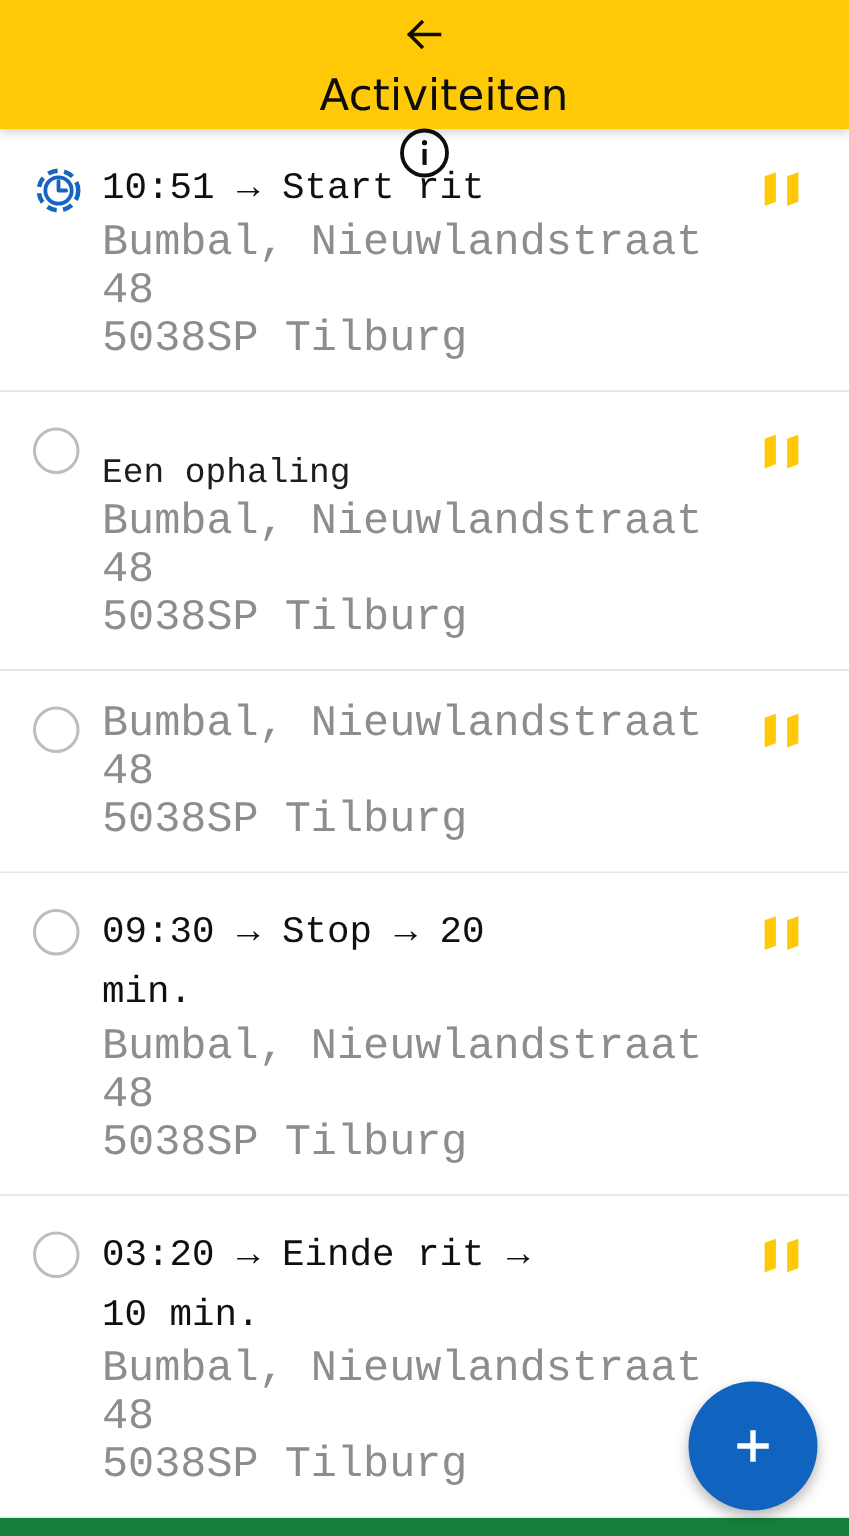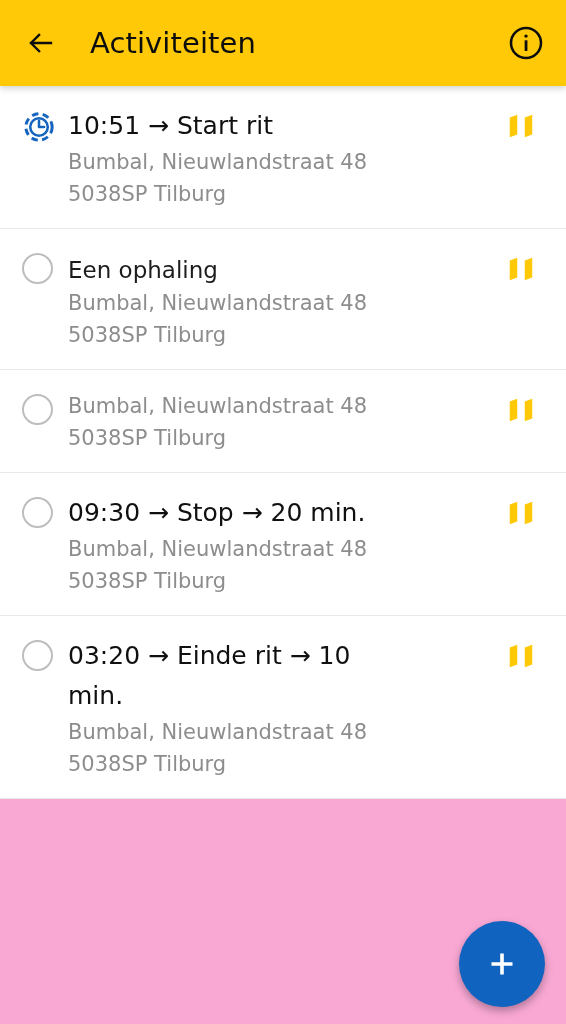--- a/index.html
+++ b/index.html
@@ -19,20 +19,21 @@
   .appbar {
     position: relative;
     height: 86px;
     background: #ffc907;
     display: flex;
     align-items: center;
     padding: 0 18px;
     box-sizing: border-box;
     box-shadow: 0 3px 6px rgba(0,0,0,0.16);
     z-index: 5;
+    flex-direction: column;
   }
   .appbar-back {
     width: 46px;
     height: 46px;
     display: flex;
     align-items: center;
     justify-content: center;
     flex: 0 0 auto;
     cursor: pointer;
   }
@@ -55,22 +56,23 @@
     cursor: pointer;
   }
 
   
   .list {
     position: absolute;
     top: 86px;
     left: 0;
     right: 0;
     bottom: 0;
-    background: #f9a8d4;
+    background: #15803d;
     overflow: hidden;
+    font-family: Liberation Mono, monospace;
   }
   .activity-item {
     display: flex;
     align-items: flex-start;
     padding: 20px 22px 18px 22px;
     box-sizing: border-box;
     border-bottom: 1px solid #e9e9e9;
     background: #ffffff;
     cursor: pointer;
   }
@@ -98,24 +100,24 @@
     line-height: 40px;
     color: #101010;
     font-weight: 400;
     max-width: 300px;
     word-wrap: break-word;
   }
   .activity-subtitle {
     font-size: 23px;
     line-height: 33px;
     color: #1d1d1d;
-    margin-top: 5px;
+    margin-top: 18px;
   }
   .activity-address {
-    font-size: 21px;
+    font-size: 29px;
     line-height: 32px;
     color: #8d8d8d;
   }
   .map-col {
     flex: 0 0 auto;
     width: 46px;
     display: flex;
     justify-content: center;
     padding-top: 5px;
     cursor: pointer;

